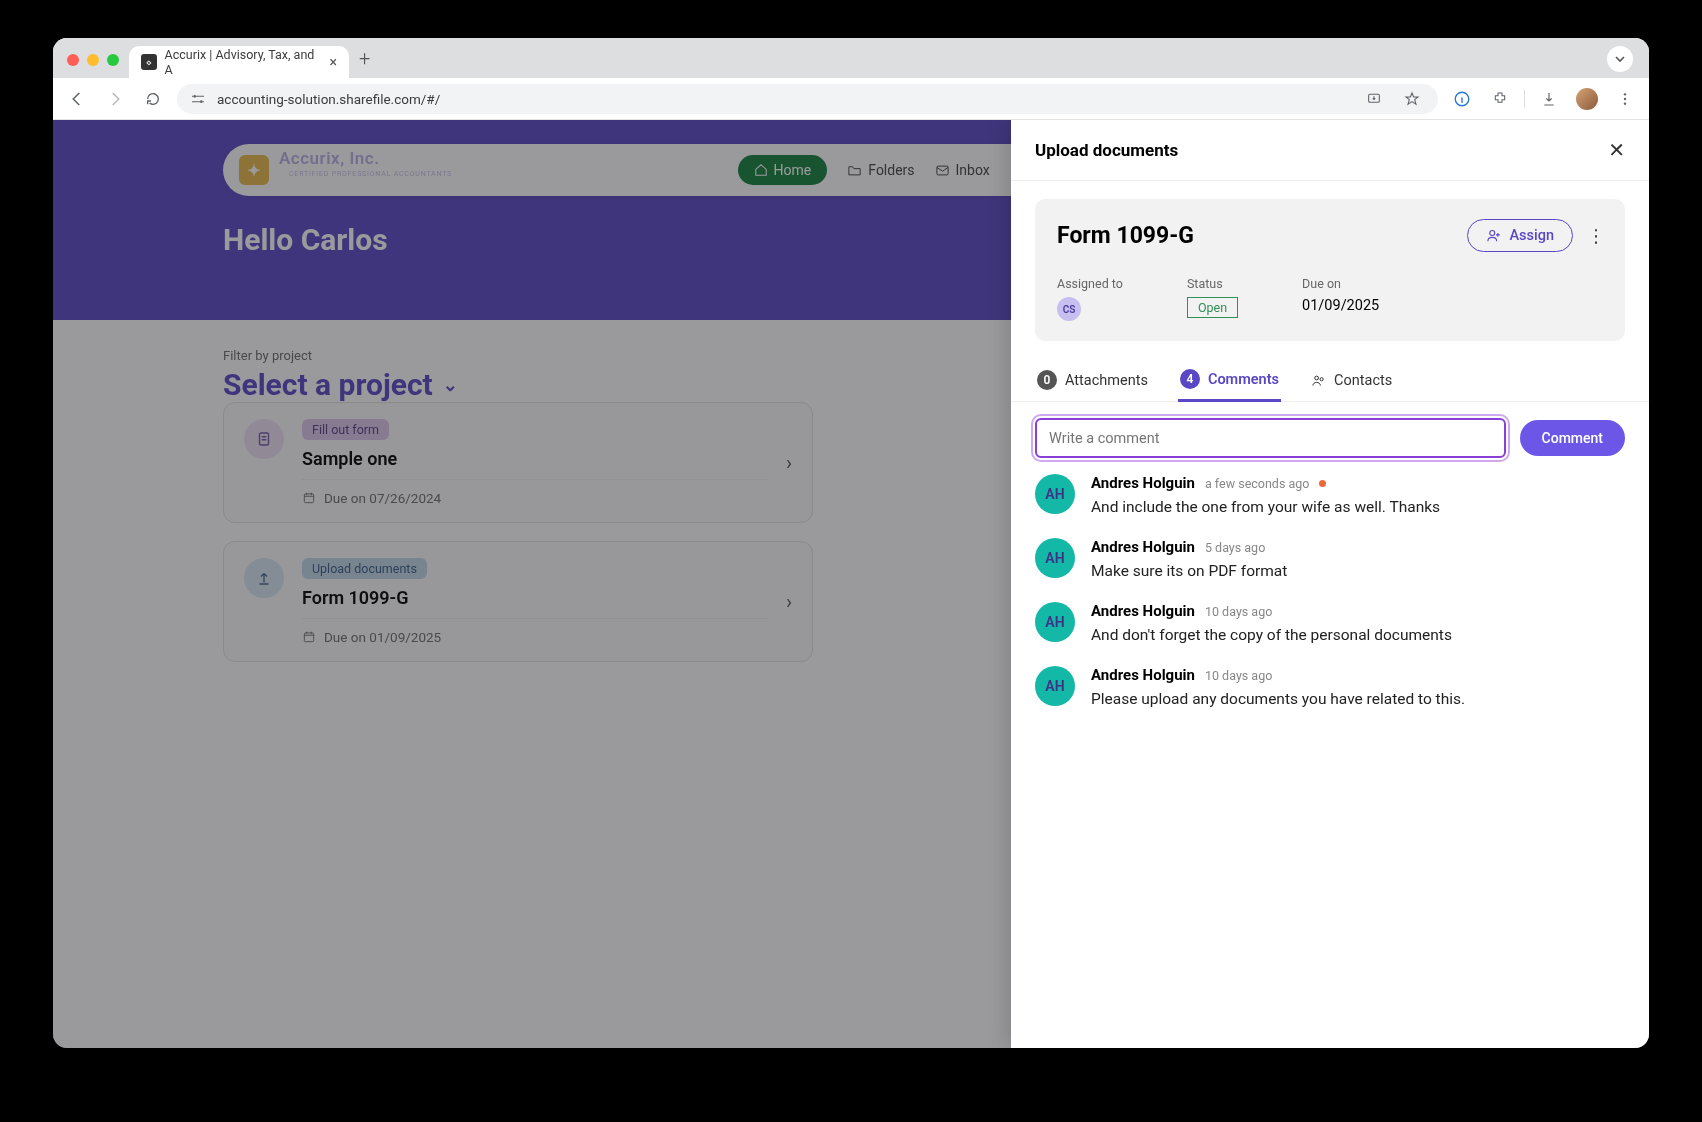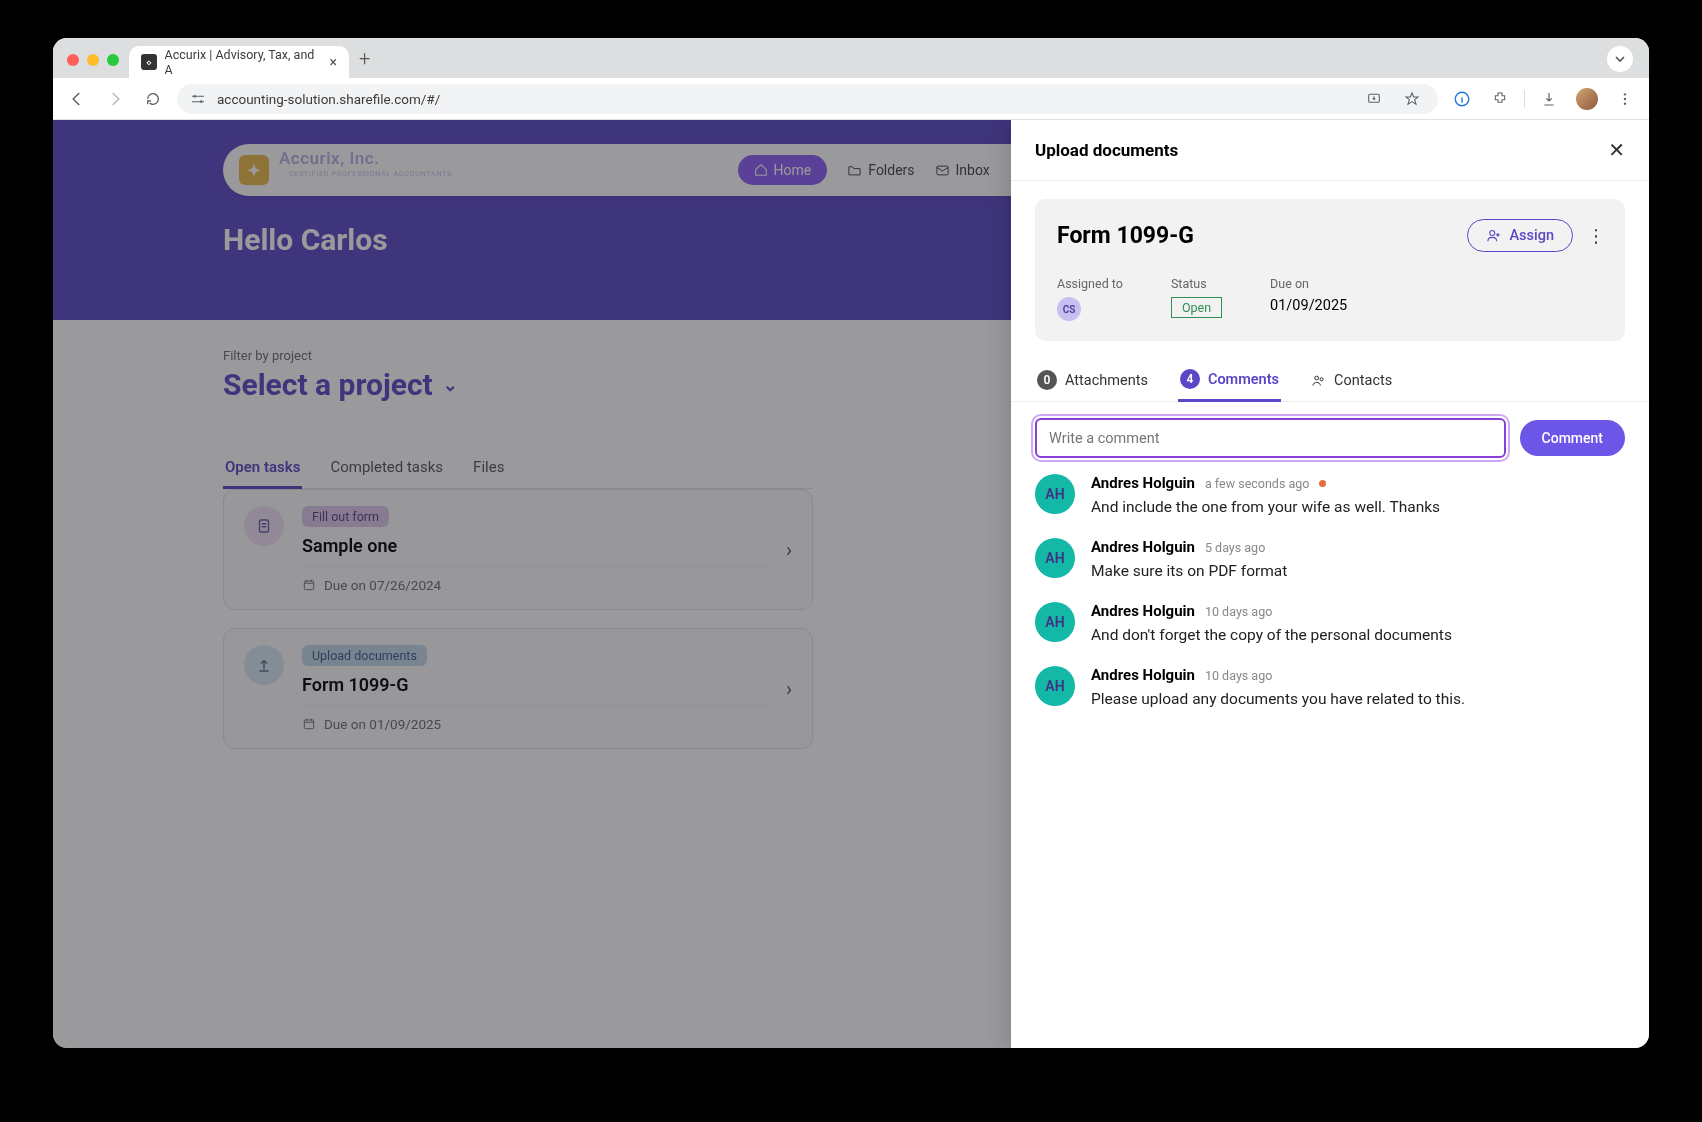--- a/index.html
+++ b/index.html
@@ -22,21 +22,21 @@
 .addr .spacer{flex:1}
 .app{position:relative;height:calc(100% - 82px);overflow:hidden}
 .hero{height:200px;background:#5a47c5;padding:24px 0 0 0}
 .navbar{margin:0 auto 0 170px;width:870px;height:52px;background:#fff;border-radius:28px;display:flex;align-items:center;padding:0 16px;gap:24px;box-shadow:0 1px 4px rgba(0,0,0,.08)}
 .logo{display:flex;align-items:center;gap:10px}
 .logoicon{width:30px;height:30px;border-radius:6px;background:#e9b94a;display:flex;align-items:center;justify-content:center;color:#fff;font-weight:700}
 .logotext{display:flex;flex-direction:column;line-height:1.05}
 .logotext .name{color:#b9aee8;font-size:17px;font-weight:600;letter-spacing:.5px}
 .logotext .tag{color:#c8bfe9;font-size:7px;letter-spacing:.8px}
 .navlinks{margin-left:auto;display:flex;align-items:center;gap:20px;font-size:14px;color:#444}
-.navpill{background:#8b5cf6;color:#fff;border-radius:18px;padding:7px 16px;display:flex;align-items:center;gap:6px}
+.navpill{background:#15803d;color:#fff;border-radius:18px;padding:7px 16px;display:flex;align-items:center;gap:6px}
 .navitem{display:flex;align-items:center;gap:6px;cursor:pointer}
 .greet{margin:26px 0 0 170px;color:#fff;font-size:30px;font-weight:700}
 .content{padding:28px 0 0 170px;width:760px}
 .filterlabel{color:#6d6d6d;font-size:13px;margin-bottom:4px}
 .selectproj{color:#5a47c5;font-size:30px;font-weight:700;display:flex;align-items:center;gap:10px;cursor:pointer}
 .chev{color:#5a47c5;font-size:18px}
 .tabs{margin-top:46px;display:flex;gap:26px;border-bottom:1px solid #e4e4e4;font-size:15px}
 .tabitem{padding:10px 2px;color:#555;cursor:pointer}
 .tabitem.active{color:#5a47c5;font-weight:600;border-bottom:3px solid #5a47c5;margin-bottom:-1px}
 .tasklist{display:flex;flex-direction:column;gap:18px}
@@ -55,21 +55,21 @@
 .panel{position:absolute;right:0;top:0;bottom:0;width:638px;background:#fff;display:flex;flex-direction:column;box-shadow:-4px 0 20px rgba(0,0,0,.15)}
 .phead{display:flex;align-items:center;justify-content:space-between;padding:18px 24px;border-bottom:1px solid #eee}
 .phead h2{font-size:17px;font-weight:700}
 .close{font-size:20px;cursor:pointer;color:#333}
 .card{margin:18px 24px;background:#f2f2f2;border-radius:10px;padding:20px 22px}
 .cardtop{display:flex;align-items:center;justify-content:space-between}
 .cardtitle{font-size:23px;font-weight:700}
 .cardactions{display:flex;align-items:center;gap:14px}
 .assignbtn{border:1.5px solid #5a47c5;color:#5a47c5;border-radius:22px;padding:7px 18px;font-size:14.5px;display:flex;align-items:center;gap:8px;cursor:pointer;font-weight:500}
 .kebab{font-size:18px;cursor:pointer;color:#333;letter-spacing:-2px}
-.meta{display:flex;gap:48px;margin-top:24px}
+.meta{display:flex;gap:64px;margin-top:24px}
 .meta .lbl{font-size:12.5px;color:#666;margin-bottom:6px}
 .avatar{width:24px;height:24px;border-radius:50%;background:#c6bff0;color:#4a3a9c;font-size:10px;font-weight:600;display:flex;align-items:center;justify-content:center}
 .status{border:1px solid #2f8f55;color:#2f8f55;border-radius:0;padding:2px 10px;font-size:12.5px;display:inline-block}
 .meta .val{font-size:14.5px}
 .ptabs{display:flex;gap:28px;padding:0 24px;border-bottom:1px solid #eee;font-size:14.5px}
 .ptab{display:flex;align-items:center;gap:8px;padding:10px 2px;cursor:pointer;color:#333}
 .ptab.active{color:#5a47c5;font-weight:600;border-bottom:3px solid #5a47c5;margin-bottom:-1px}
 .badge{width:20px;height:20px;border-radius:50%;display:flex;align-items:center;justify-content:center;font-size:12px;font-weight:600}
 .badge.grey{background:#555;color:#fff}
 .badge.purple2{background:#5a47c5;color:#fff}
@@ -217,25 +217,20 @@
       <div class="greet">Hello Carlos</div>
     </div>
 
     <div class="content">
       <div class="filterlabel">Filter by project</div>
       <div class="selectproj">
         <span>Select a project</span>
         <span class="chev">⌄</span>
       </div>
 
-      <div class="tabs">
-        <div class="tabitem active">Open tasks</div>
-        <div class="tabitem">Completed tasks</div>
-        <div class="tabitem">Files</div>
-      </div>
 
       <div class="tasklist">
         <div class="task">
           <div class="taskicon form">
               <svg width="18" height="18" viewBox="0 0 24 24">
                 <rect x="6" y="4" width="12" height="16" rx="2" fill="none" stroke="currentColor" stroke-width="1.8"></rect>
                 <path d="M9 9h6M9 13h6" stroke="currentColor" stroke-width="1.8"></path>
               </svg>
             </div>
           <div class="taskbody">

